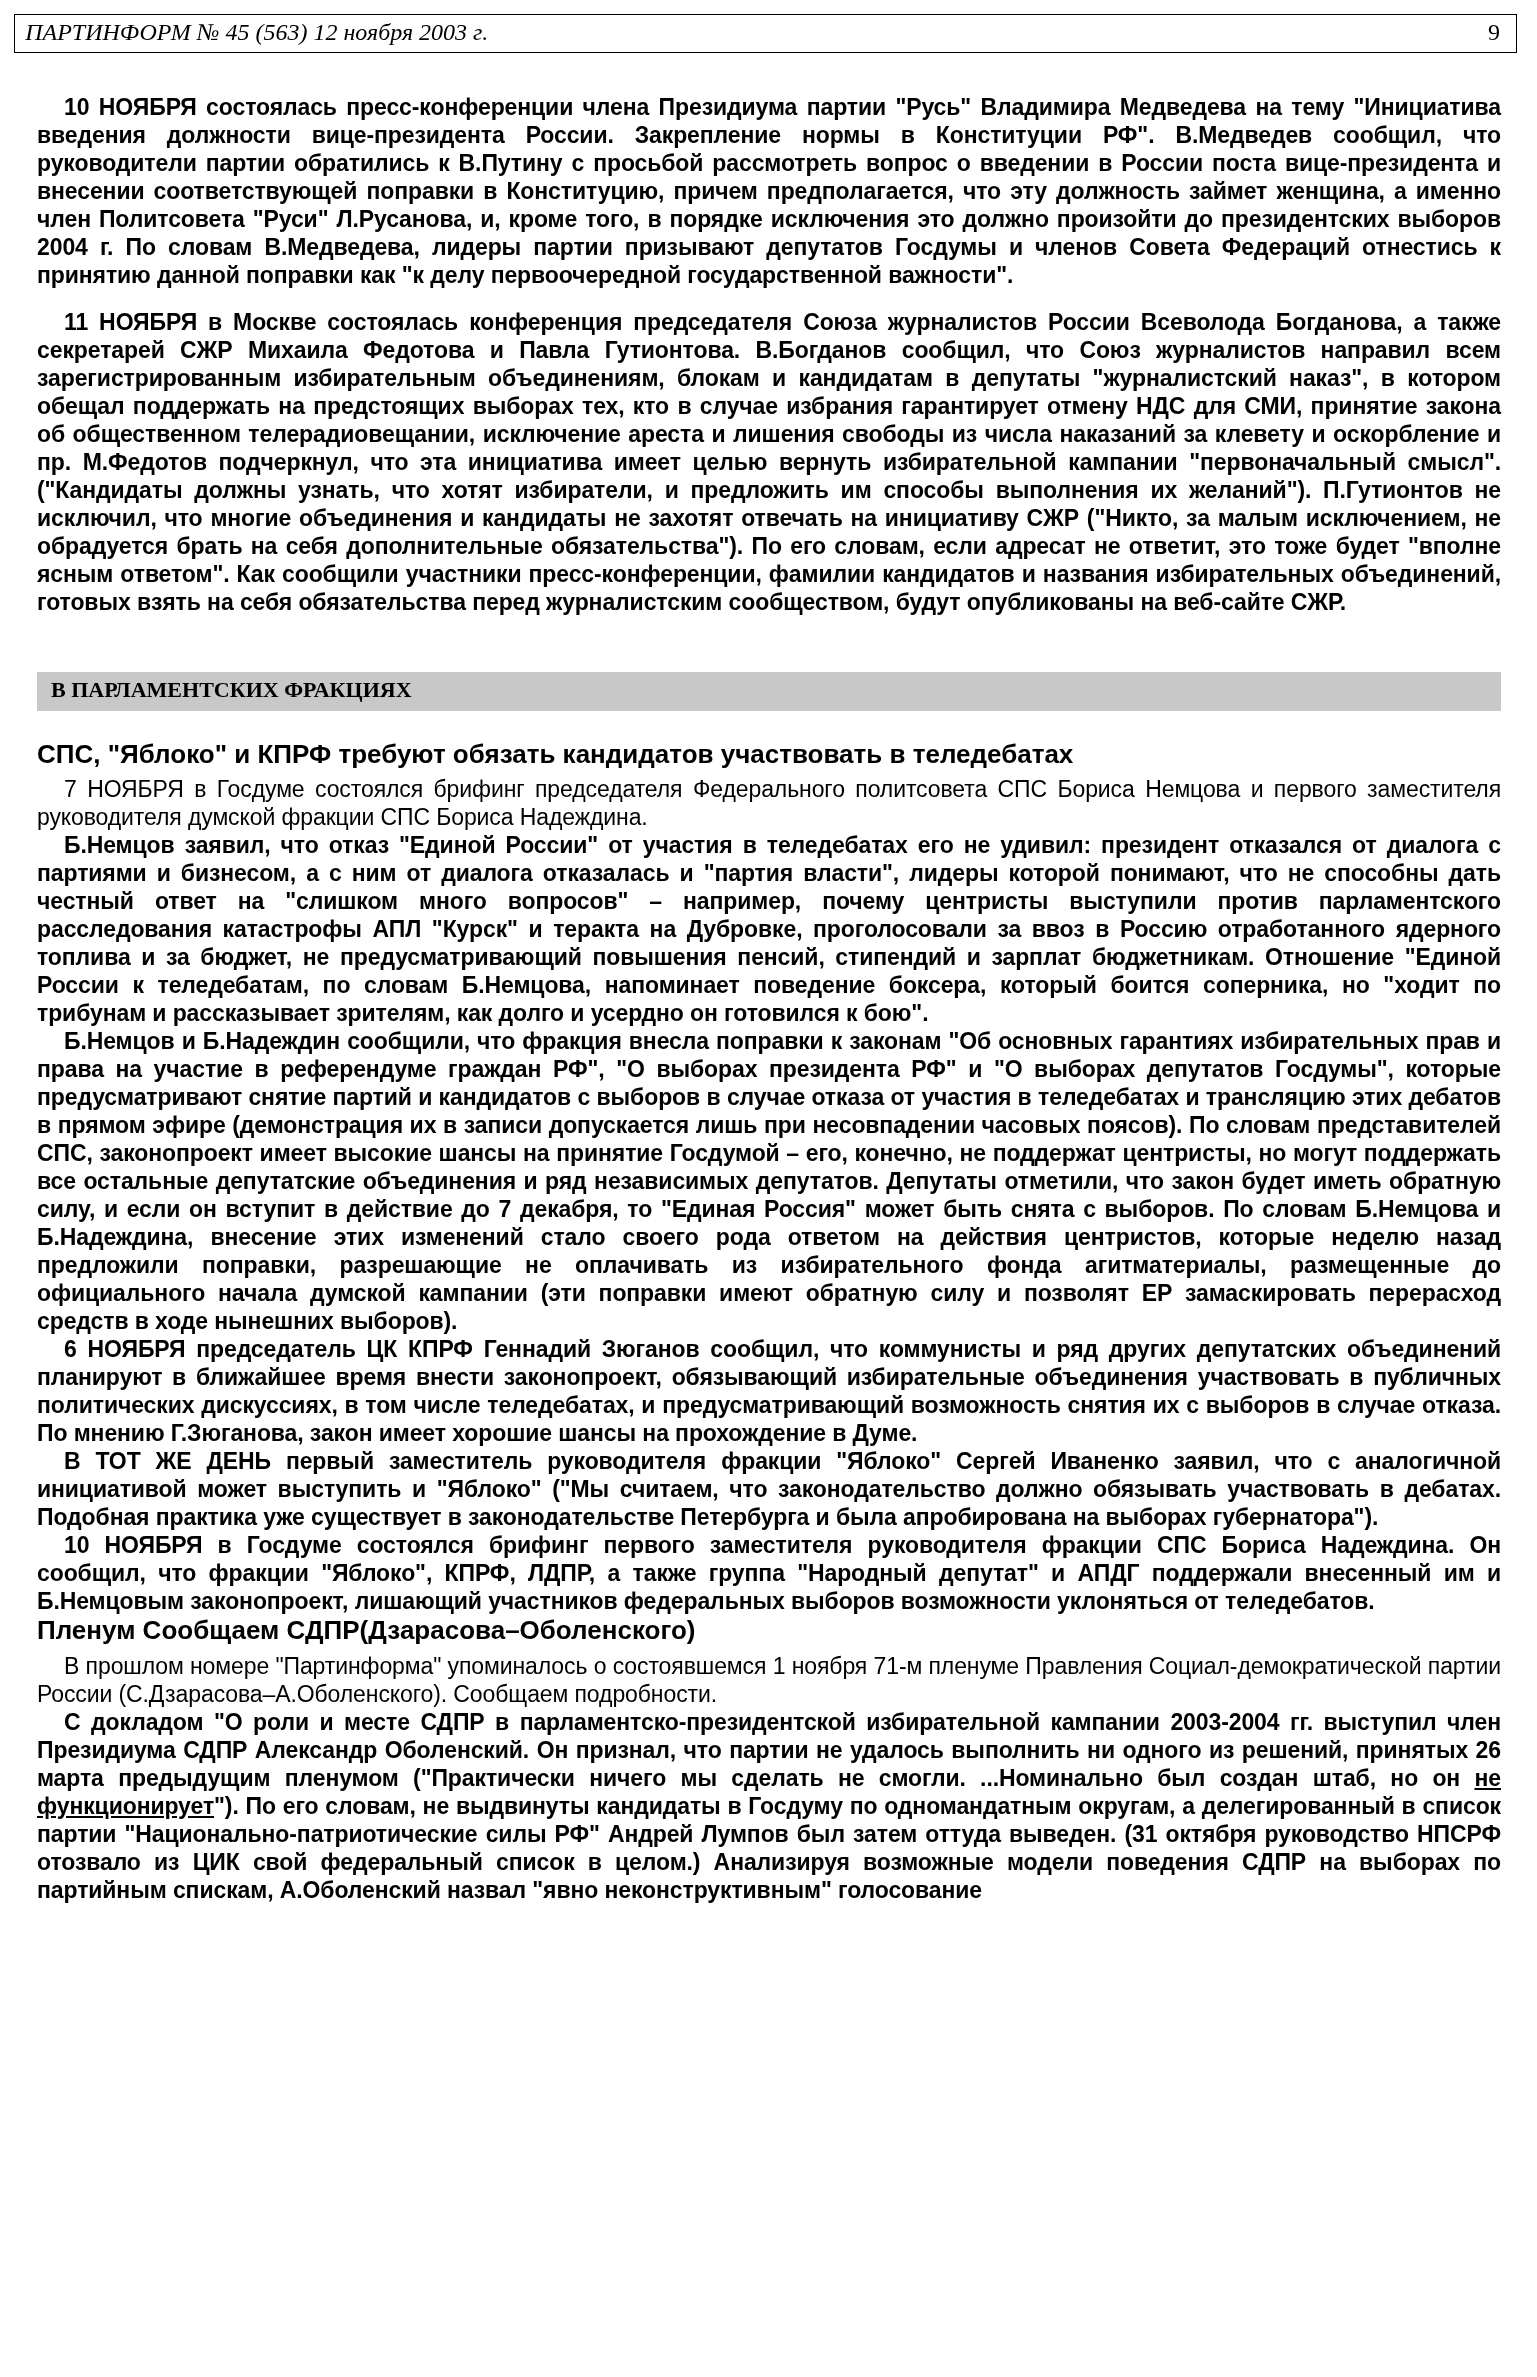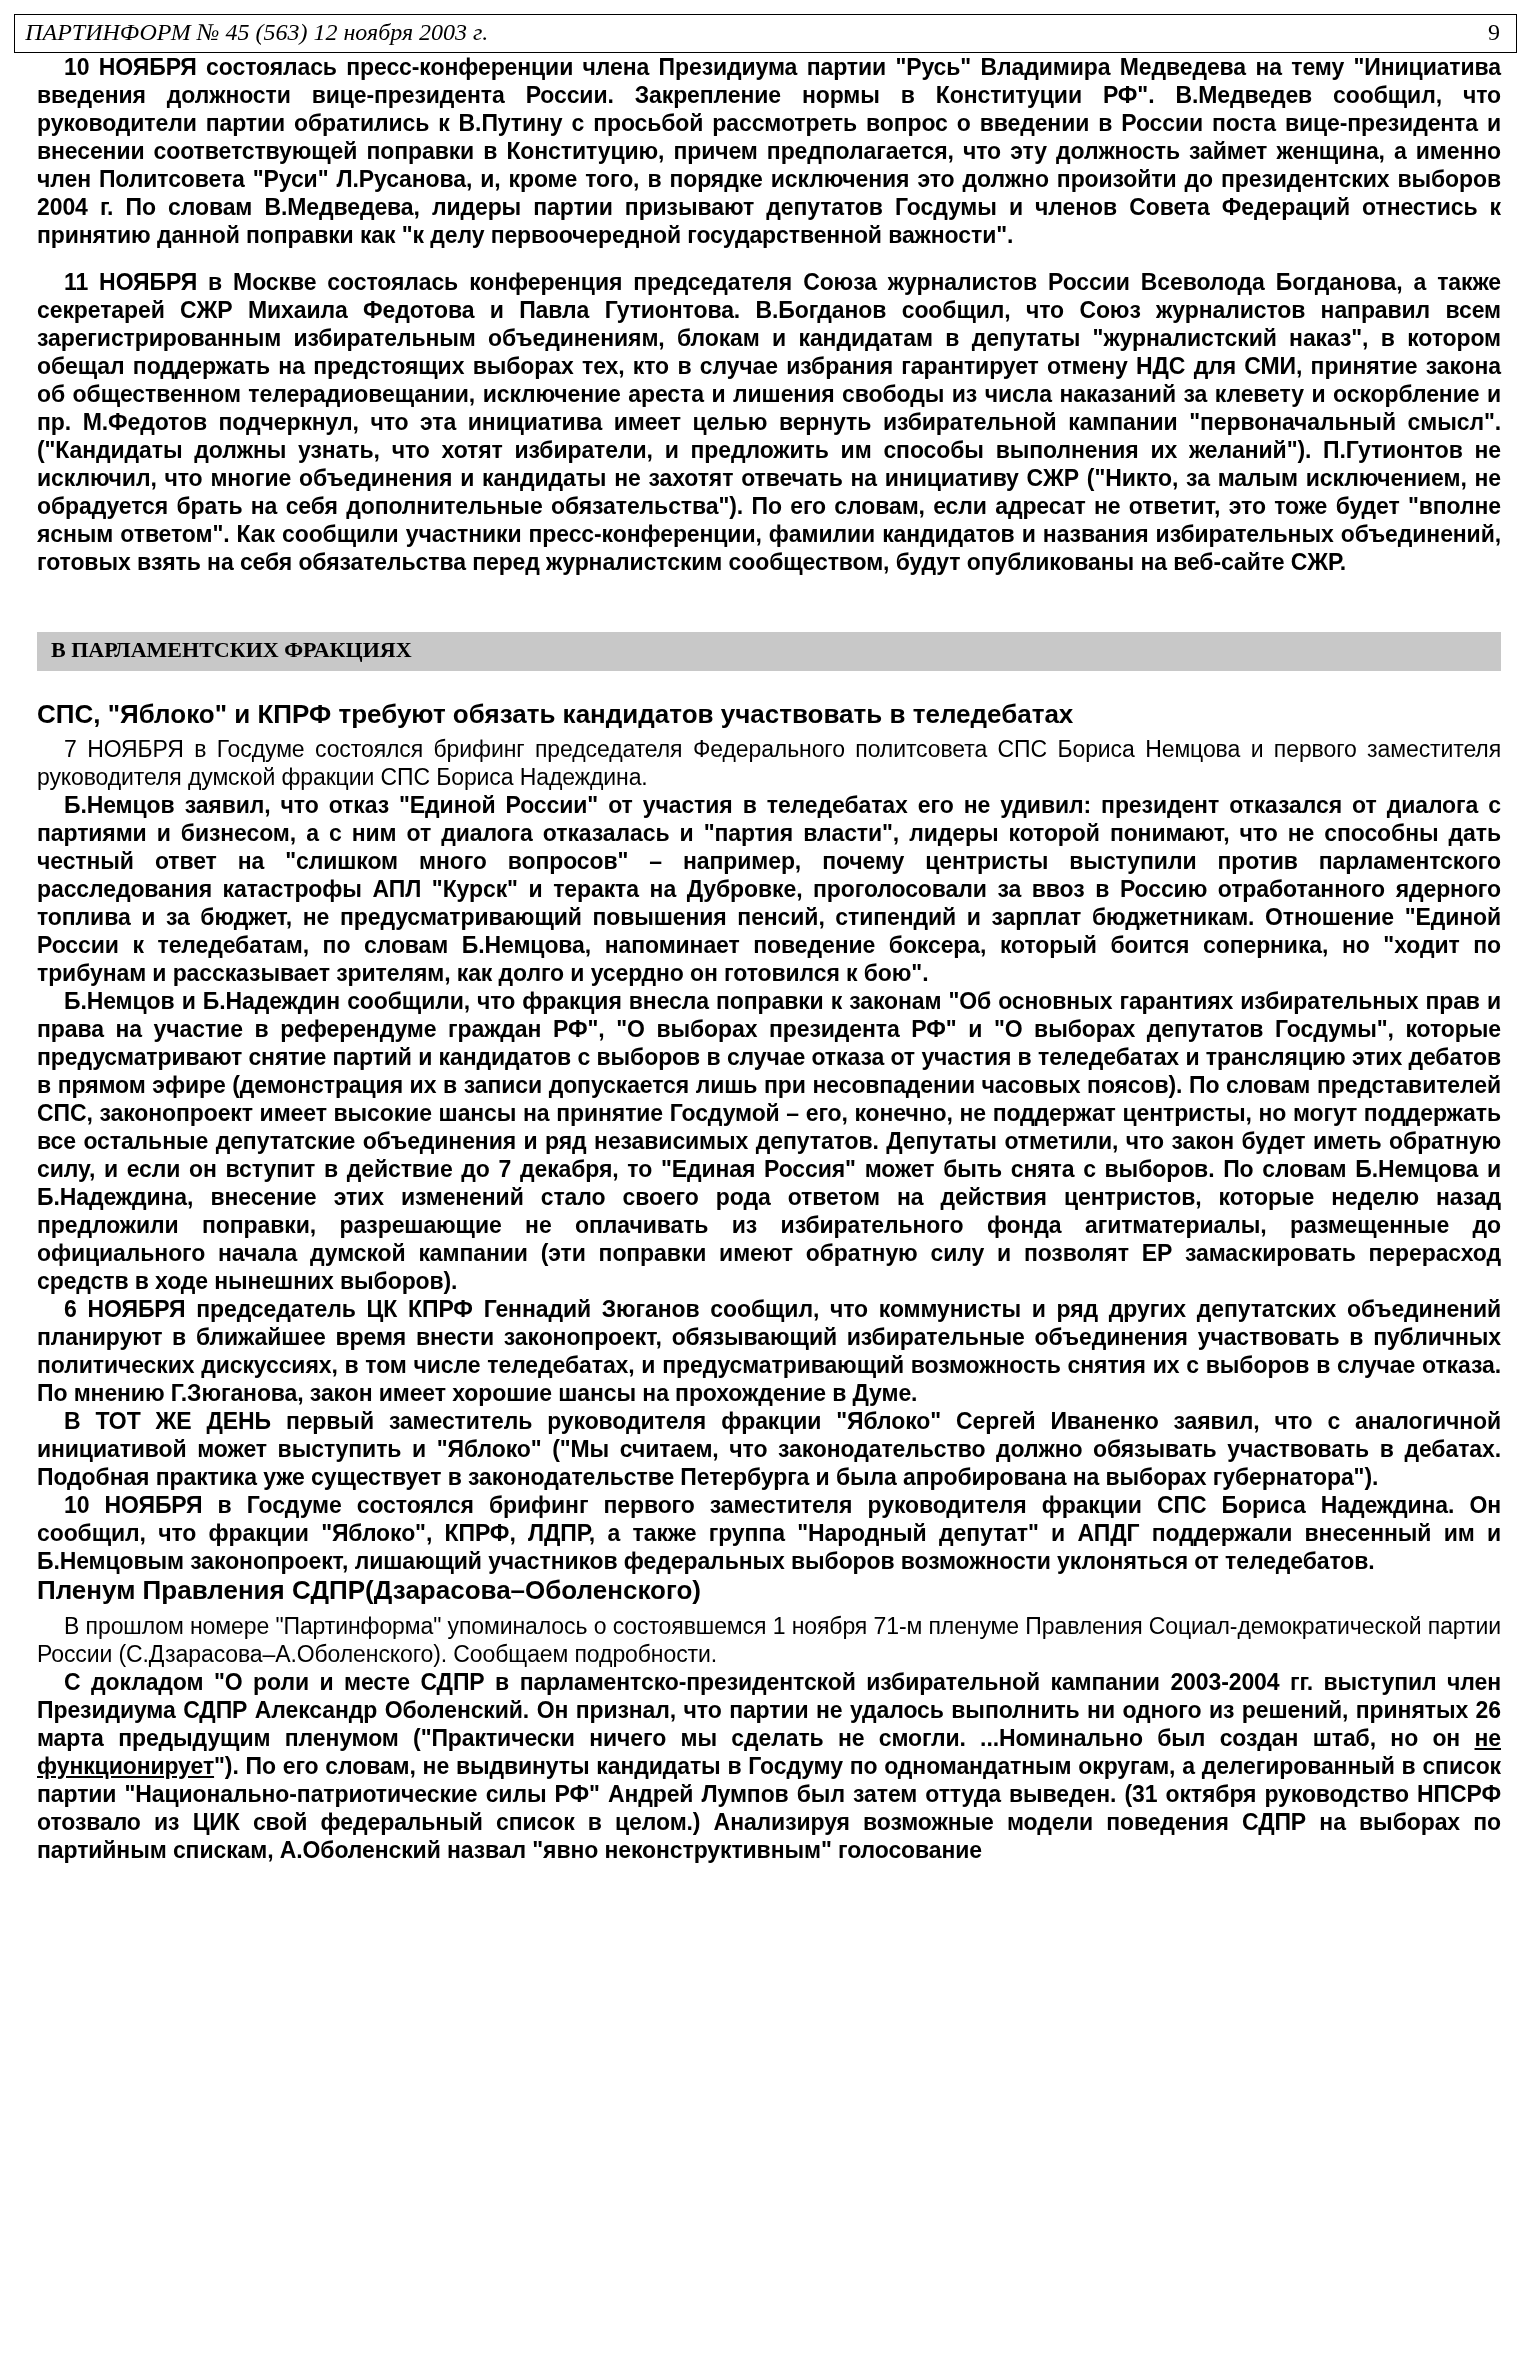--- a/index.html
+++ b/index.html
@@ -39,20 +39,21 @@
     line-height: 28px;
     text-align: justify;
     text-indent: 27px;
     margin: 0;
     letter-spacing: -0.1px;
   }
   .para.bold {
     font-weight: bold;
   }
   .first {
+    margin-top: 40px;
   }
   .spaced {
     margin-top: 19px;
   }
   .section-bar {
     margin-top: 56px;
     margin-bottom: 28px;
     background: var(--section-bar-bg, #c8c8c8);
     font-family: "Liberation Serif", serif;
     font-weight: bold;
@@ -91,21 +92,21 @@
     <h2 class="article-title">СПС, "Яблоко" и КПРФ требуют обязать кандидатов участвовать в теледебатах</h2>
 
     <p class="para">7 НОЯБРЯ в Госдуме состоялся брифинг председателя Федерального политсовета СПС Бориса Немцова и первого заместителя руководителя думской фракции СПС Бориса Надеждина.</p>
     <p class="para bold">Б.Немцов заявил, что отказ "Единой России" от участия в теледебатах его не удивил: президент отказался от диалога с партиями и бизнесом, а с ним от диалога отказалась и "партия власти", лидеры которой понимают, что не способны дать честный ответ на "слишком много вопросов" – например, почему центристы выступили против парламентского расследования катастрофы АПЛ "Курск" и теракта на Дубровке, проголосовали за ввоз в Россию отработанного ядерного топлива и за бюджет, не предусматривающий повышения пенсий, стипендий и зарплат бюджетникам. Отношение "Единой России к теледебатам, по словам Б.Немцова, напоминает поведение боксера, который боится соперника, но "ходит по трибунам и рассказывает зрителям, как долго и усердно он готовился к бою".</p>
     <p class="para bold">Б.Немцов и Б.Надеждин сообщили, что фракция внесла поправки к законам "Об основных гарантиях избирательных прав и права на участие в референдуме граждан РФ", "О выборах президента РФ" и "О выборах депутатов Госдумы", которые предусматривают снятие партий и кандидатов с выборов в случае отказа от участия в теледебатах и трансляцию этих дебатов в прямом эфире (демонстрация их в записи допускается лишь при несовпадении часовых поясов). По словам представителей СПС, законопроект имеет высокие шансы на принятие Госдумой – его, конечно, не поддержат центристы, но могут поддержать все остальные депутатские объединения и ряд независимых депутатов. Депутаты отметили, что закон будет иметь обратную силу, и если он вступит в действие до 7 декабря, то "Единая Россия" может быть снята с выборов. По словам Б.Немцова и Б.Надеждина, внесение этих изменений стало своего рода ответом на действия центристов, которые неделю назад предложили поправки, разрешающие не оплачивать из избирательного фонда агитматериалы, размещенные до официального начала думской кампании (эти поправки имеют обратную силу и позволят ЕР замаскировать перерасход средств в ходе нынешних выборов).</p>
     <p class="para bold">6 НОЯБРЯ председатель ЦК КПРФ Геннадий Зюганов сообщил, что коммунисты и ряд других депутатских объединений планируют в ближайшее время внести законопроект, обязывающий избирательные объединения участвовать в публичных политических дискуссиях, в том числе теледебатах, и предусматривающий возможность снятия их с выборов в случае отказа. По мнению Г.Зюганова, закон имеет хорошие шансы на прохождение в Думе.</p>
     <p class="para bold">В ТОТ ЖЕ ДЕНЬ первый заместитель руководителя фракции "Яблоко" Сергей Иваненко заявил, что с аналогичной инициативой может выступить и "Яблоко" ("Мы считаем, что законодательство должно обязывать участвовать в дебатах. Подобная практика уже существует в законодательстве Петербурга и была апробирована на выборах губернатора").</p>
     <p class="para bold">10 НОЯБРЯ в Госдуме состоялся брифинг первого заместителя руководителя фракции СПС Бориса Надеждина. Он сообщил, что фракции "Яблоко", КПРФ, ЛДПР, а также группа "Народный депутат" и АПДГ поддержали внесенный им и Б.Немцовым законопроект, лишающий участников федеральных выборов возможности уклоняться от теледебатов.</p>
 
 
-    <h2 class="article-title">Пленум Правления СДПР(Дзарасова–Оболенского)</h2>
+    <h2 class="article-title">Пленум Сообщаем СДПР(Дзарасова–Оболенского)</h2>
 
     <p class="para">В прошлом номере "Партинформа" упоминалось о состоявшемся 1 ноября 71-м пленуме Правления Социал-демократической партии России (С.Дзарасова–А.Оболенского). Сообщаем подробности.</p>
 
     <p class="para bold"><span>С докладом "О роли и месте СДПР в парламентско-президентской избирательной кампании 2003-2004 гг. выступил член Президиума СДПР Александр Оболенский. Он признал, что партии не удалось выполнить ни одного из решений, принятых 26 марта предыдущим пленумом ("Практически ничего мы сделать не смогли. ...Номинально был создан штаб, но он </span><span class="u">не функционирует</span><span>"). По его словам, не выдвинуты кандидаты в Госдуму по одномандатным округам, а делегированный в список партии "Национально-патриотические силы РФ" Андрей Лумпов был затем оттуда выведен. (31 октября руководство НПСРФ отозвало из ЦИК свой федеральный список в целом.) Анализируя возможные модели поведения СДПР на выборах по партийным спискам, А.Оболенский назвал "явно неконструктивным" голосование</span></p>
 
   </div>
 </div>
 
 
 </body></html>

